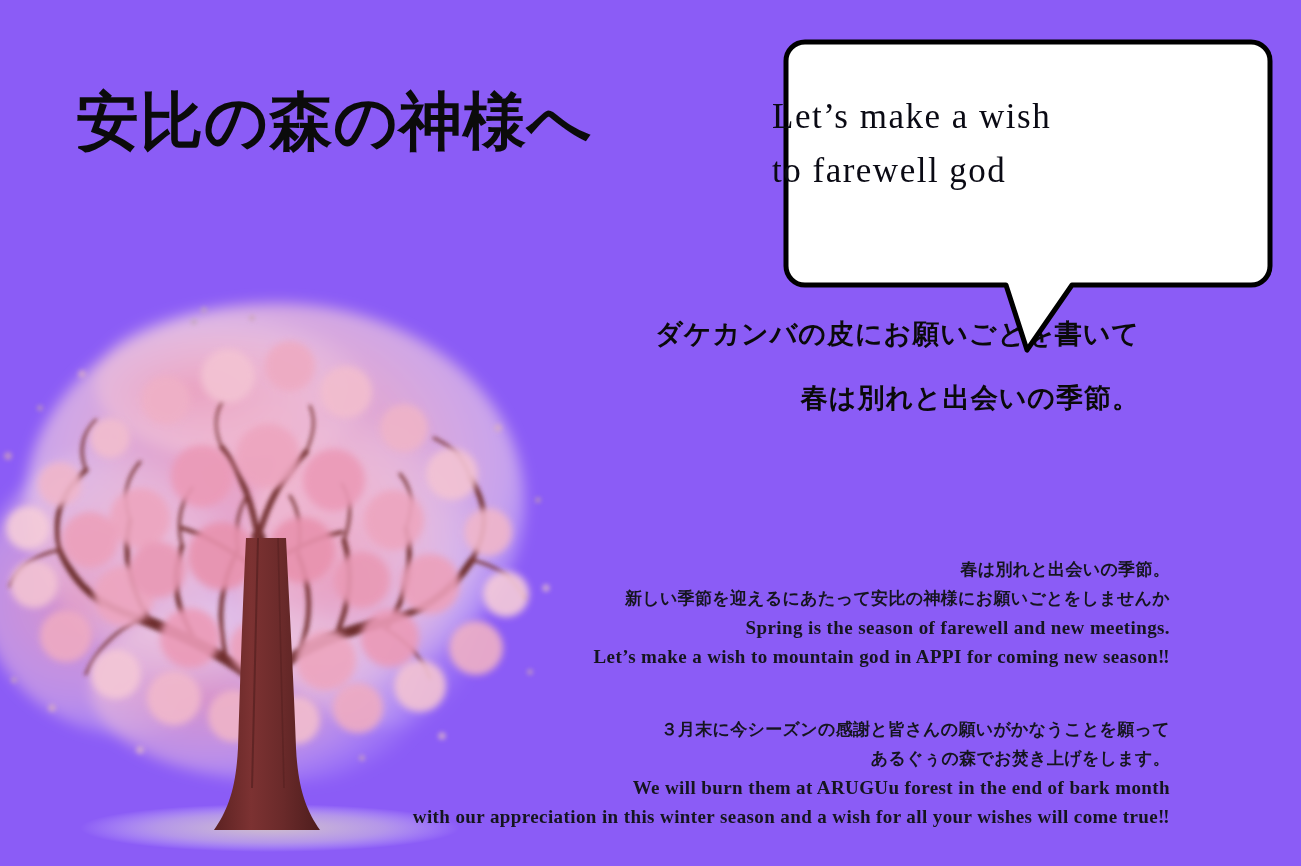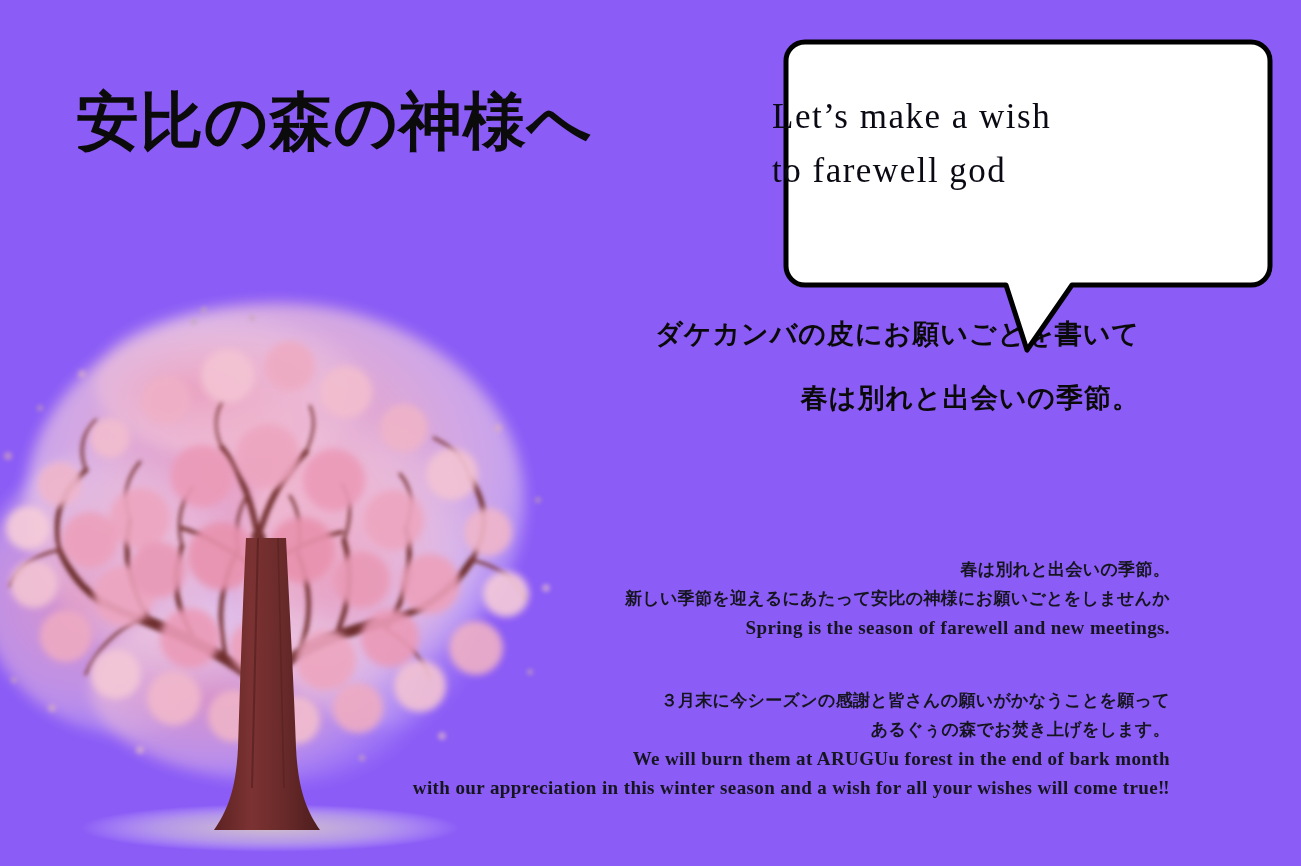--- a/index.html
+++ b/index.html
@@ -333,20 +333,21 @@
   <div id="instructions">
     <span class="instr-line instr-jp">ダケカンバの皮にお願いごとを書いて</span>
     <span class="instr-line instr-jp">春は別れと出会いの季節。</span>
   </div>
 
   <div id="details">
     <span class="para">
       <span class="det-line det-jp">春は別れと出会いの季節。</span>
       <span class="det-line det-jp">新しい季節を迎えるにあたって安比の神様にお願いごとをしませんか</span>
       <span class="det-line det-en">Spring is the season of farewell and new meetings.</span>
+      <span class="det-line det-en">Let’s make a wish to mountain god in APPI for coming new season‼</span>
     </span>
     <span class="para">
       <span class="det-line det-jp">３月末に今シーズンの感謝と皆さんの願いがかなうことを願って</span>
       <span class="det-line det-jp">あるぐぅの森でお焚き上げをします。</span>
       <span class="det-line det-en">We will burn them at ARUGUu forest in the end of bark month</span>
       <span class="det-line det-en">with our appreciation in this winter season and a wish for all your wishes will come true‼</span>
     </span>
   </div>
 
 </div>

